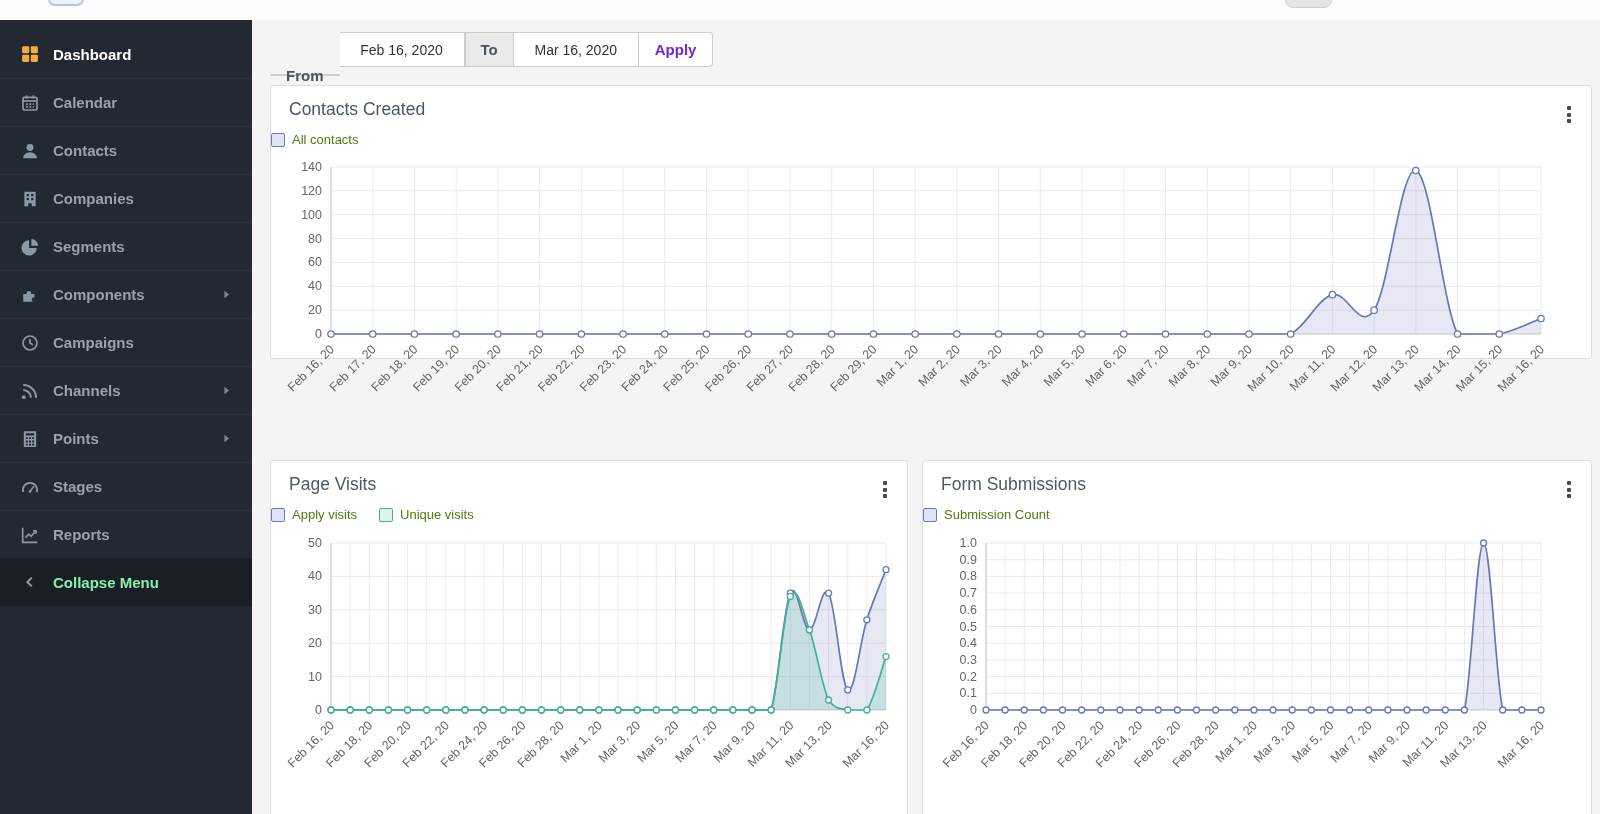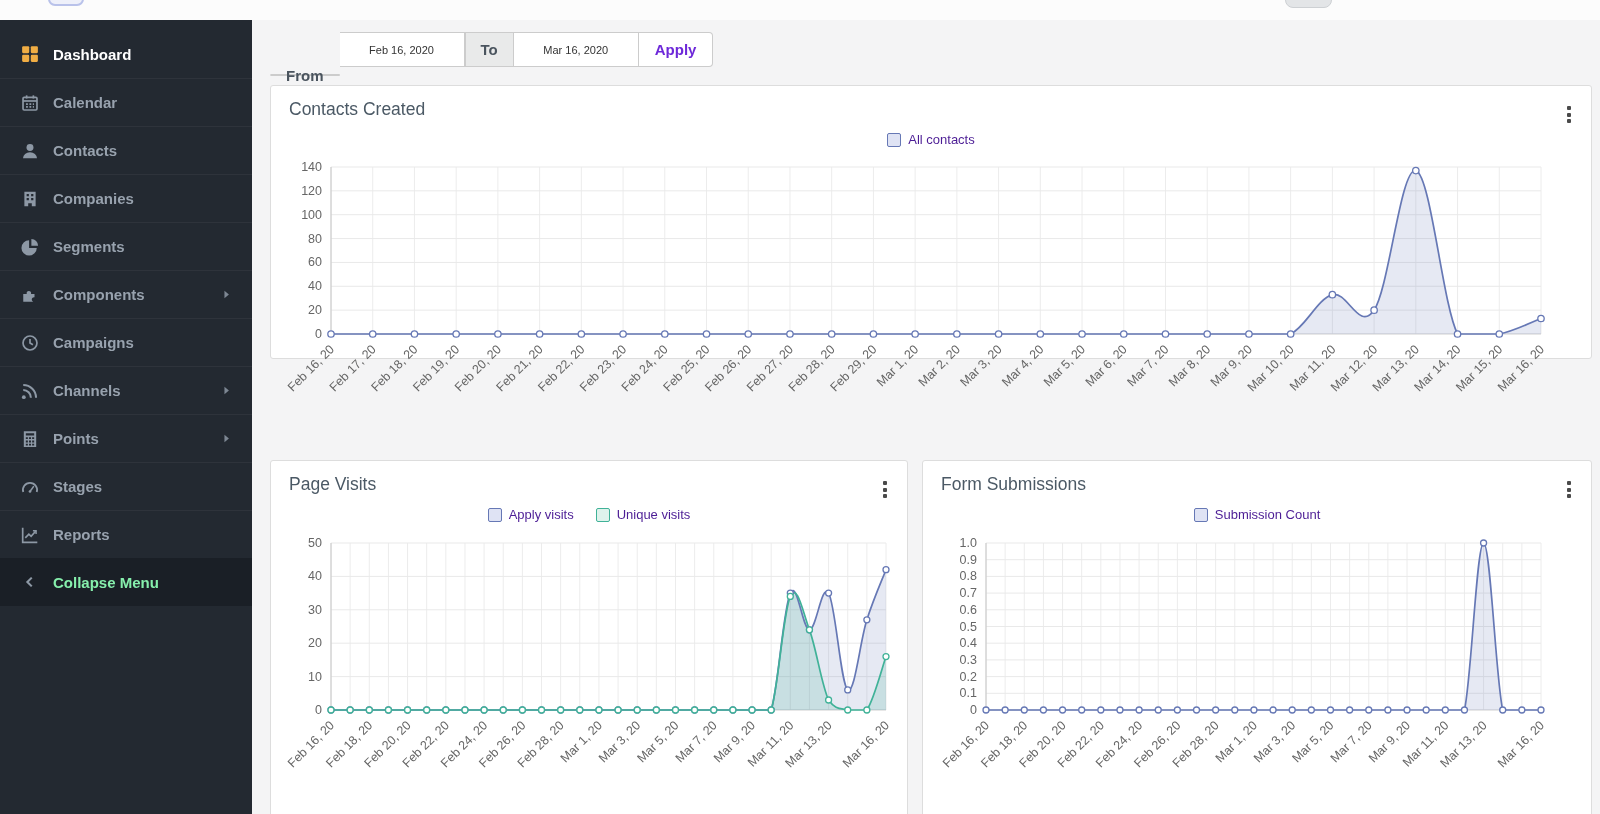--- a/index.html
+++ b/index.html
@@ -29,36 +29,36 @@
   
   .main { position:absolute; left:252px; top:20px; width:1348px; height:794px; }
 
   
   .filterbar { position:absolute; left:18px; top:12px; height:35px; display:flex; font-size:15px; }
   .filterbar .addon { background:#e9eaea; border:1px solid #cccccc; padding:0 15px;
     display:flex; align-items:center; color:#4a545e; font-weight:bold; }
   .filterbar .addon.first { border-radius:4px 0 0 4px;margin-top:42px; }
   .filterbar .addon + * , .filterbar input + * { border-left:none; }
   .filterbar input { width:125px; border:1px solid #cccccc; border-left:none; background:#fff;
-    text-align:center; color:#333; font-size:11px; font-family:"Liberation Sans",sans-serif; }
+    text-align:center; color:#333; font-size:14px; font-family:"Liberation Sans",sans-serif; }
   .filterbar .apply { border:1px solid #cccccc; border-left:none; background:#fff;
     padding:0 16px; font-size:15px; font-weight:bold; color:#6d28d9;
     border-radius:0 4px 4px 0; cursor:pointer; font-family:"Liberation Sans",sans-serif; }
 
   
   .panel { position:absolute; background:#fff; border:1px solid #dddddd; border-radius:3px; }
   #panel-contacts { left:18px; top:65px; width:1322px; height:274px; }
   #panel-visits   { left:18px; top:440px; width:638px; height:380px; }
   #panel-forms    { left:670px; top:440px; width:670px; height:380px; }
   .panel h2 { padding:13px 18px 0; font-size:17.5px; font-weight:normal; color:#4b5965; }
   .kebab { position:absolute; top:16px; right:16px; background:none; border:none;
     cursor:pointer; display:flex; flex-direction:column; gap:2.5px; padding:4px; }
   .kebab i { width:4px; height:4px; background:#4a4a4a; border-radius:1px; display:block; }
-  .legend { display:flex; justify-content:center; align-items:center; gap:22px;
-    margin-top:12px; font-size:13px; color:#4c1d95; }
+  .legend { display:flex; justify-content:flex-start; align-items:center; gap:22px;
+    margin-top:12px; font-size:13px; color:#4d7c0f; }
   .legend .li { display:flex; align-items:center; cursor:pointer; }
   .legend .box { width:14px; height:14px; border-radius:2px; margin-right:7px; border:1px solid; }
   svg.chart { position:absolute; left:0; display:block; }
   #panel-contacts svg.chart { top:73px; }
   #panel-visits svg.chart, #panel-forms svg.chart { top:74px; }
 </style>
 </head>
 <body>
 
 <div class="topstrip">

